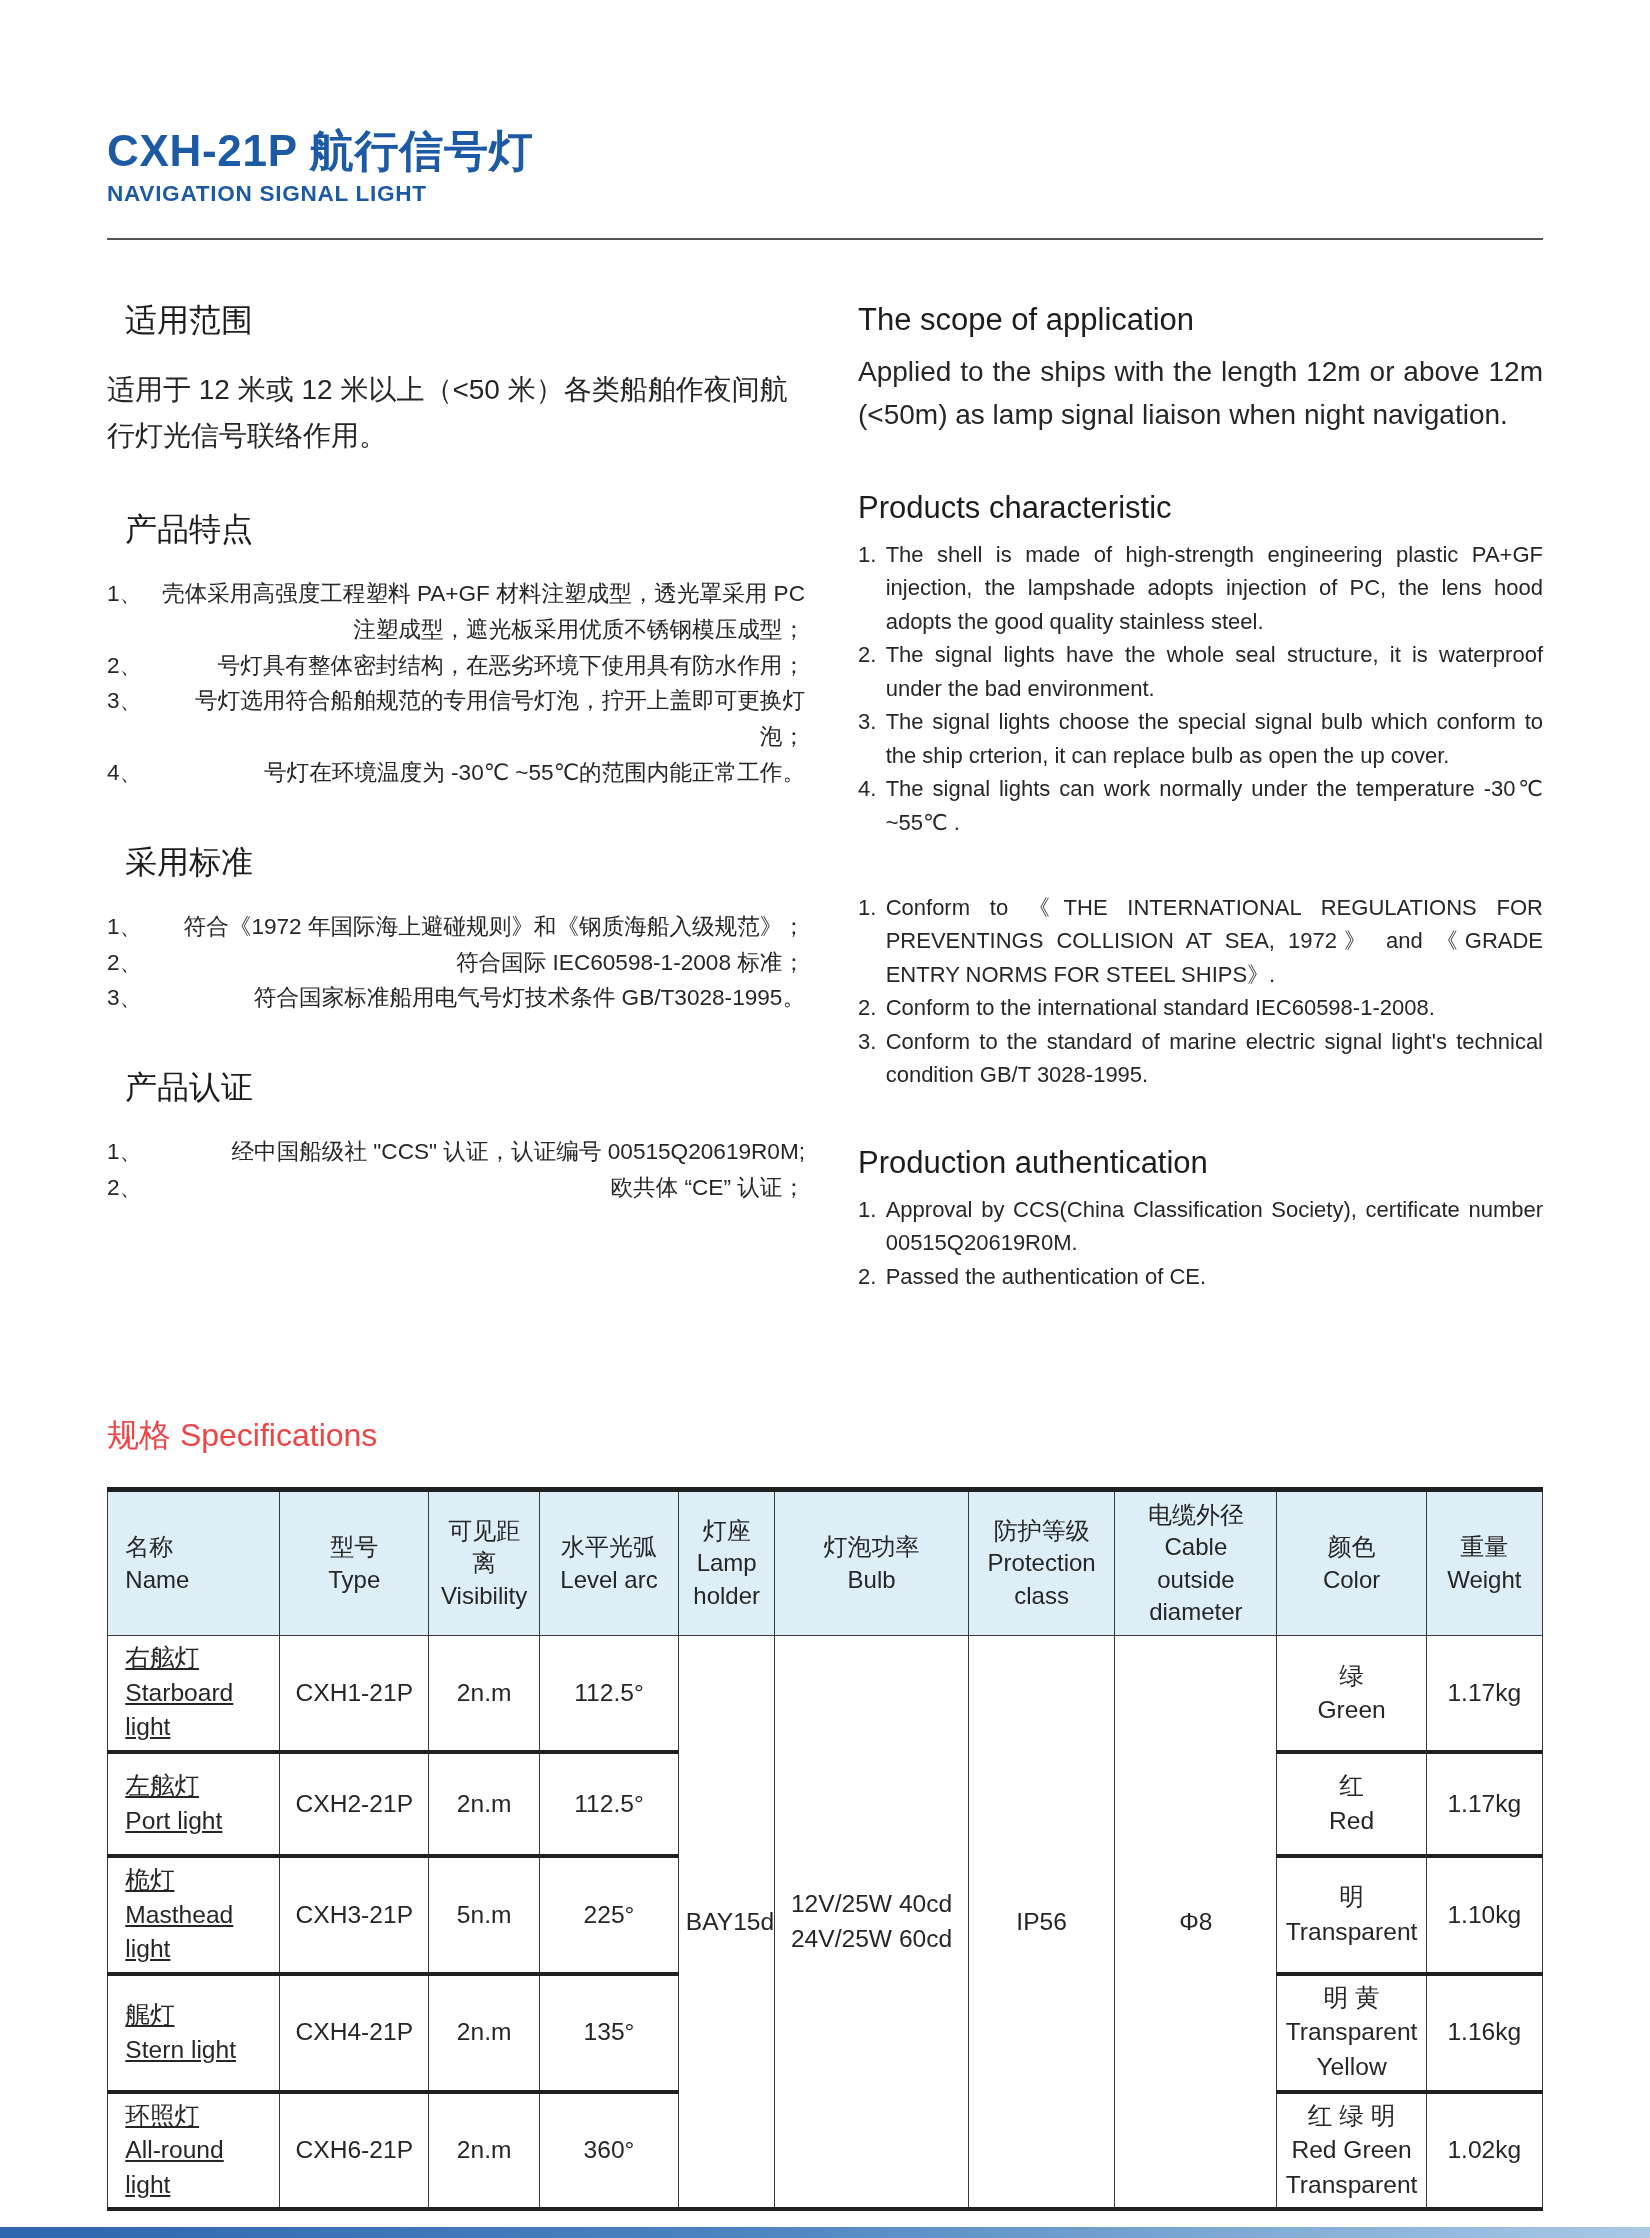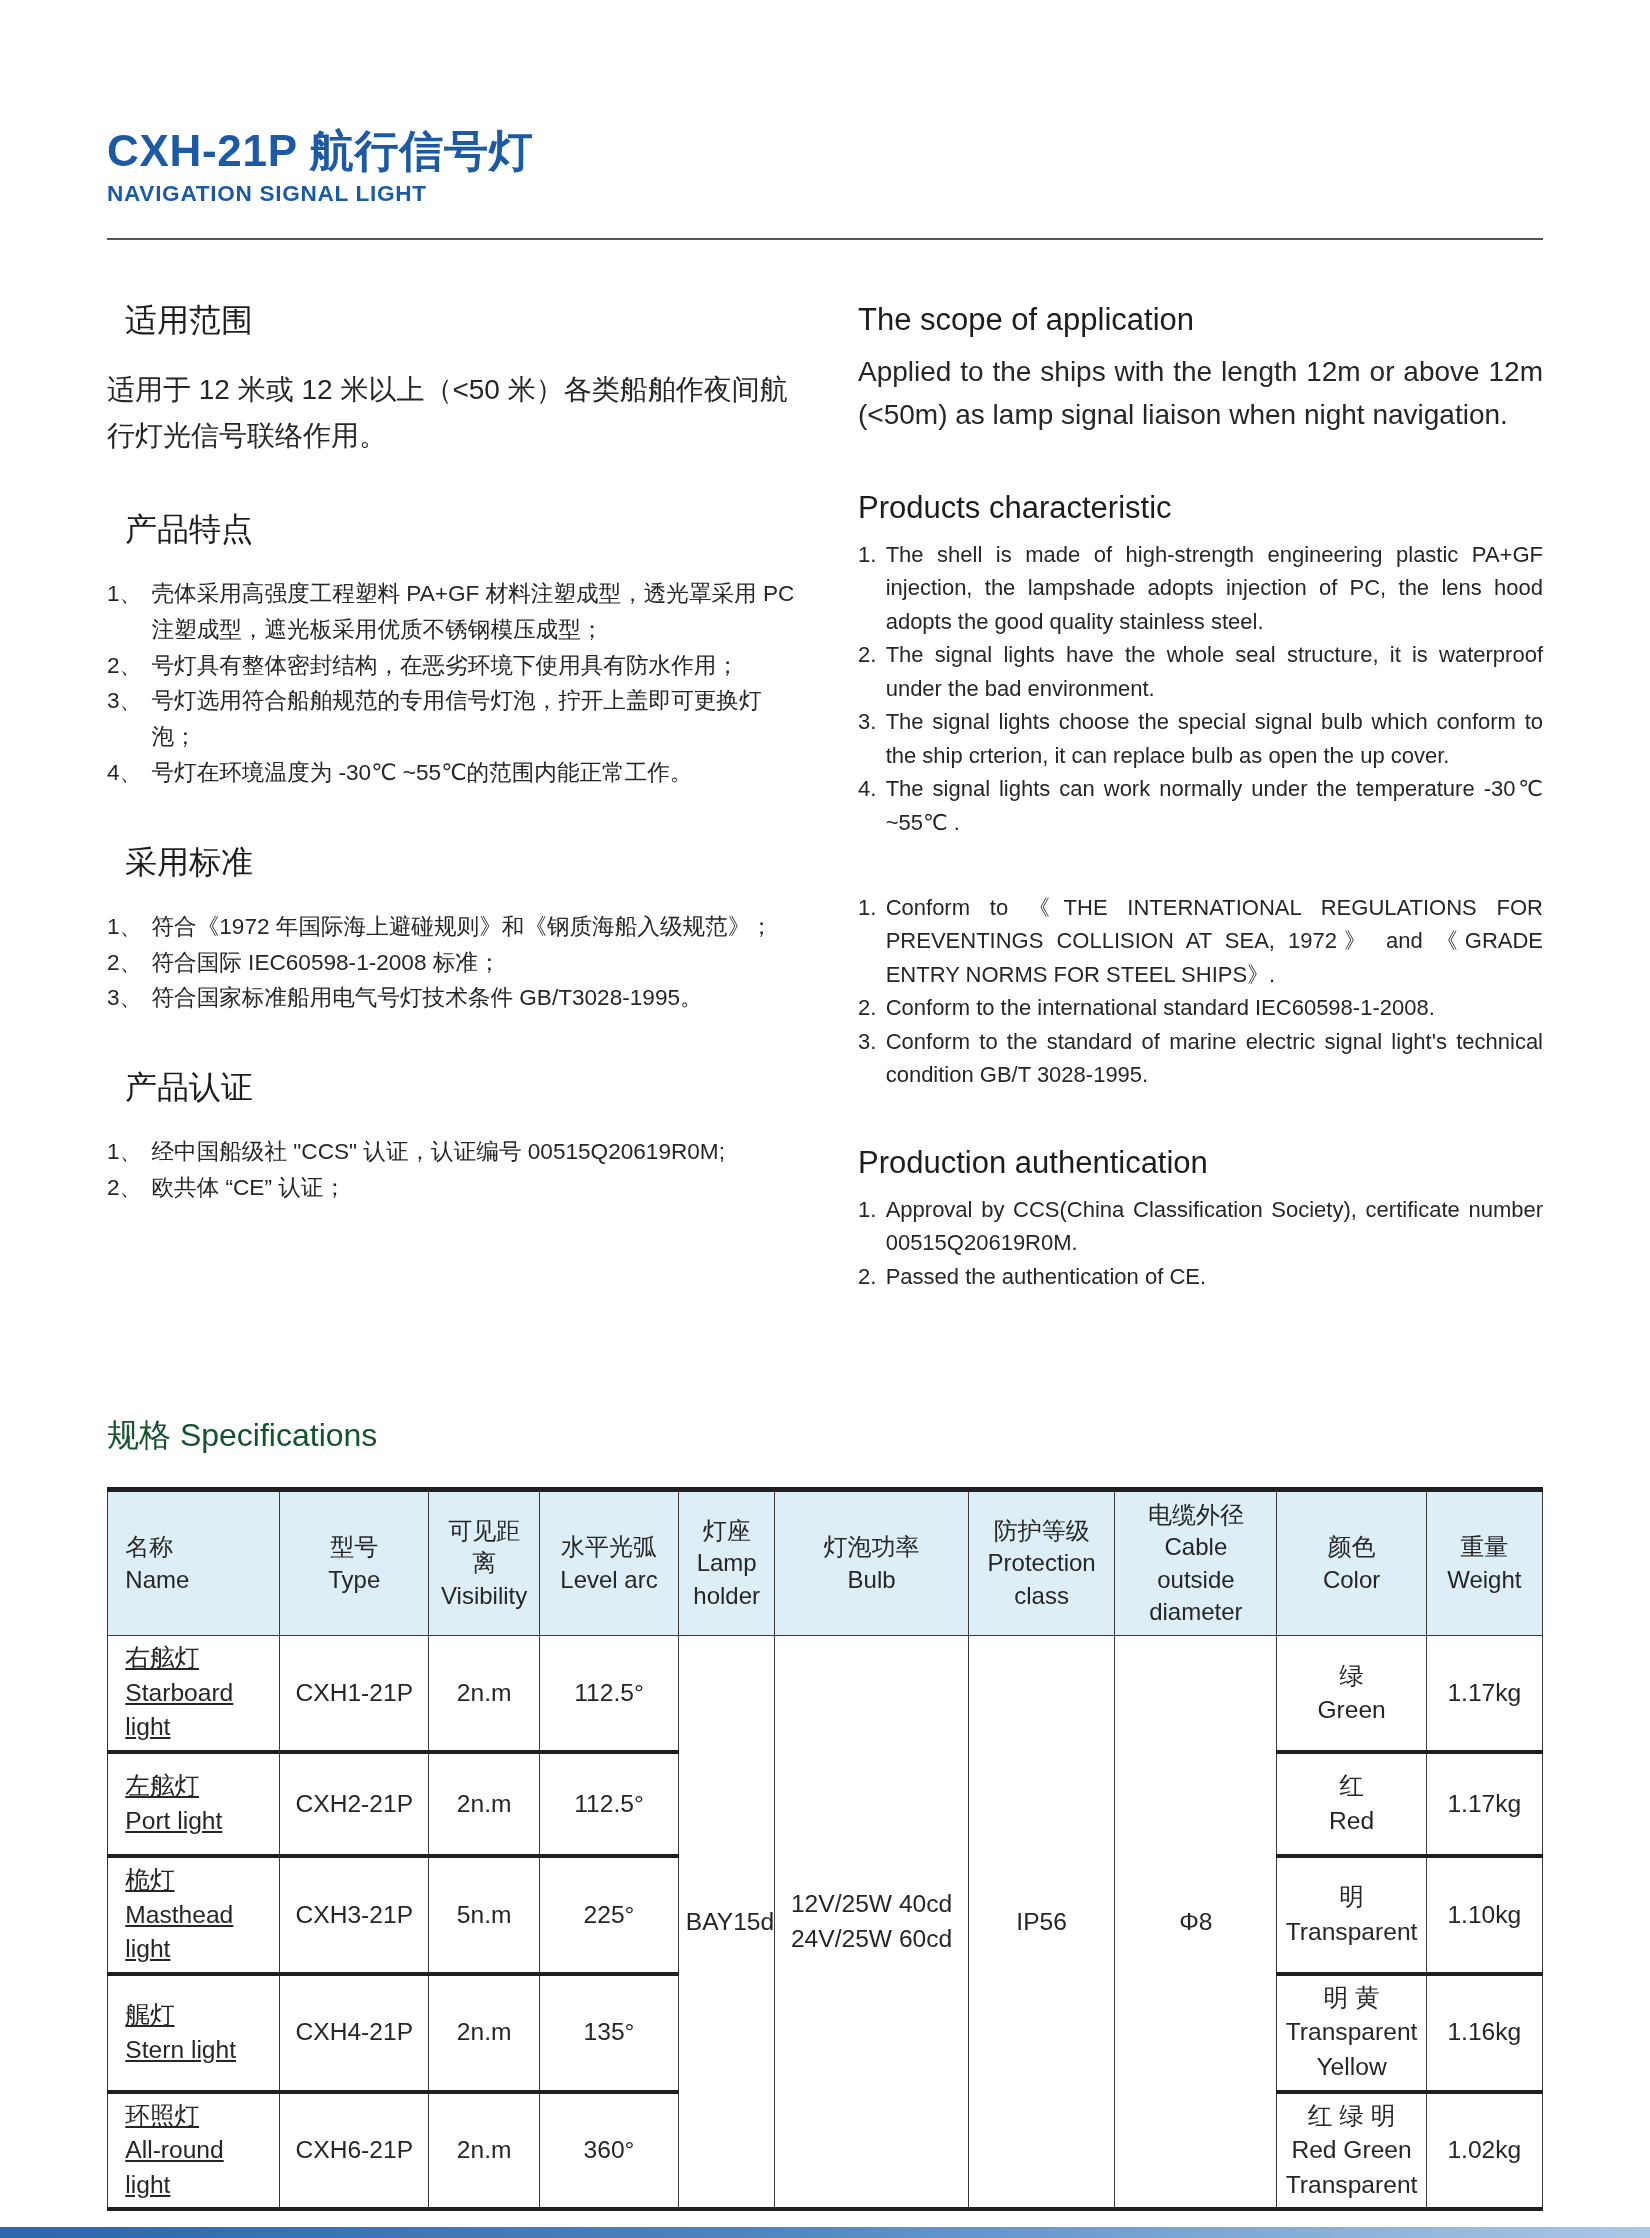--- a/index.html
+++ b/index.html
@@ -43,25 +43,25 @@
     margin:0 0 12px 0;line-height:1.2;
   }
   .section p{
     margin:0;font-size:28px;line-height:1.62;color:#262626;
   }
   .col-right .section p{font-size:28px;line-height:1.55;text-align:justify;}
   .item-list{margin:0;padding:0;list-style:none;}
   .item-row{display:flex;font-size:22.6px;line-height:1.58;color:#262626;}
   .col-right .item-row{font-size:22px;line-height:1.52;}
   .item-num{flex:0 0 auto;white-space:pre;padding-right:9.3px;}
-  .item-text{flex:1 1 auto;min-width:0;}
+  .item-text{flex:1 1 auto;min-width:0;text-align:right;}
   .col-right .item-text{text-align:justify;}
   
   .spec-title{
-    margin-top:69px;font-size:32px;font-weight:500;color:#14532d;
+    margin-top:69px;font-size:32px;font-weight:500;color:#ef4444;
   }
   table.spec{
     width:100%;margin-top:29px;border-collapse:collapse;table-layout:fixed;
     border:1.3px solid #3a3a3a;
     border-top:5.3px solid #202020;
     border-bottom:4px solid #202020;
   }
   table.spec th{
     background:#ddeef7;
     border:1.3px solid #3a3a3a;

